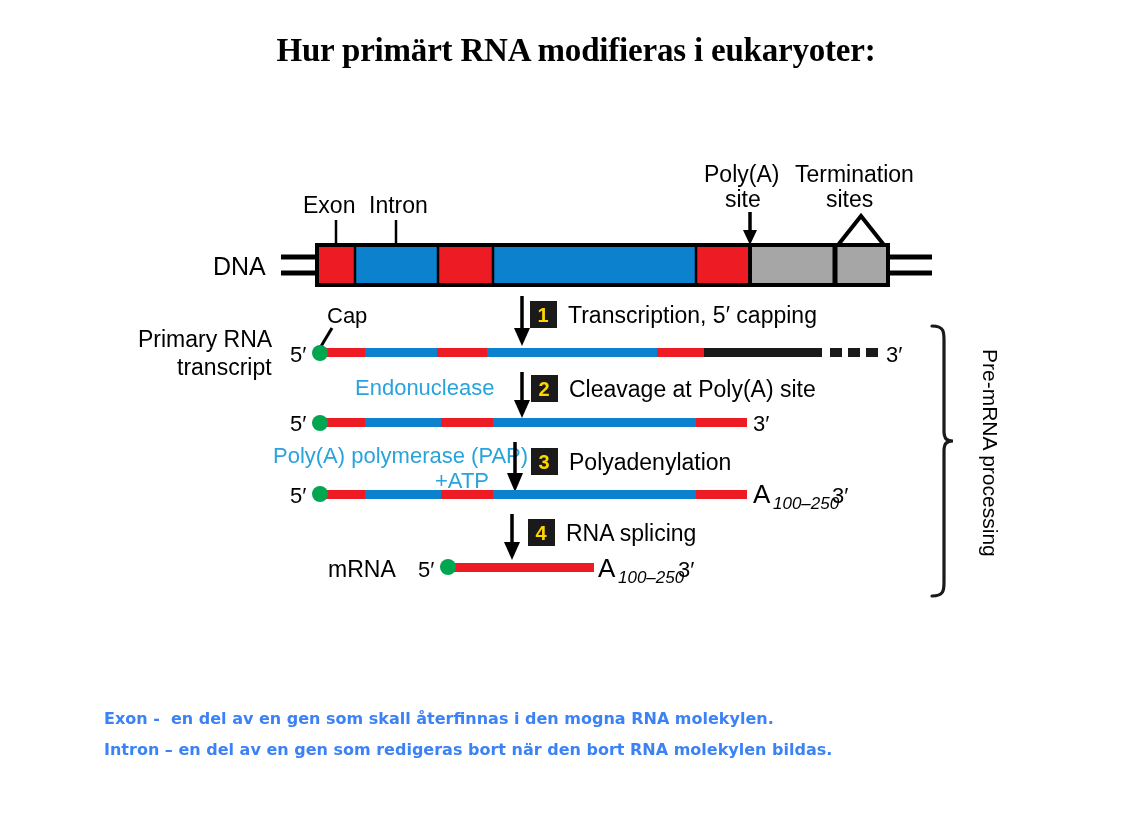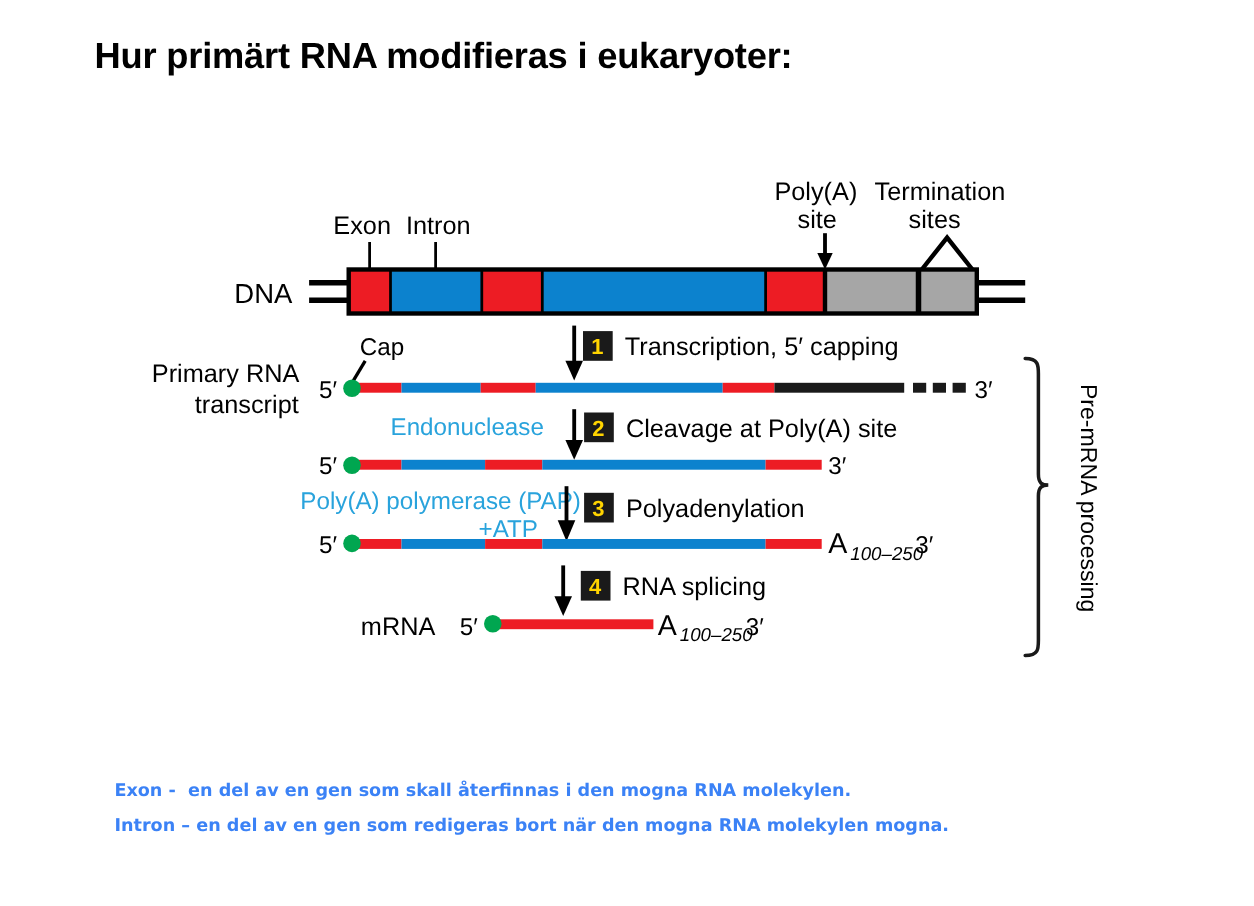--- a/index.html
+++ b/index.html
@@ -18,27 +18,28 @@
   }
 
   
   #title-block {
     position: absolute;
     left: 86px;
     top: 28px;
     width: 980px;
   }
   #title-block .title-line {
-    font-family: Liberation Sans, sans-serif;
+    font-family: Liberation Serif, serif;
     font-size: 33px;
     font-weight: 600;
     line-height: 45px;
     letter-spacing: -0.2px;
     color: #000;
     white-space: pre;
+    text-align: center;
   }
 
   
   #figure {
     position: absolute;
     left: 0;
     top: 150px;
     width: 1140px;
     height: 470px;
   }
@@ -234,14 +235,14 @@
                L 944 432
                C 944 440, 944 446, 932 446" fill="none" stroke="#1A1A1A" stroke-width="3.2" stroke-linecap="round"></path>
       <text transform="translate(983, 199) rotate(90)" font-family="Liberation Sans, sans-serif" font-size="21" fill="#000">Pre-mRNA processing</text>
     </g>
 
   </svg>
 </div>
 
 <div id="caption-block">
   <div class="caption-line">Exon -  en del av en gen som skall återfinnas i den mogna RNA molekylen.</div>
-  <div class="caption-line">Intron – en del av en gen som redigeras bort när den mogna RNA molekylen mogna.</div>
+  <div class="caption-line">Intron – en del av en gen som redigeras bort när den bort RNA molekylen bildas.</div>
 </div>
 
 </body></html>

